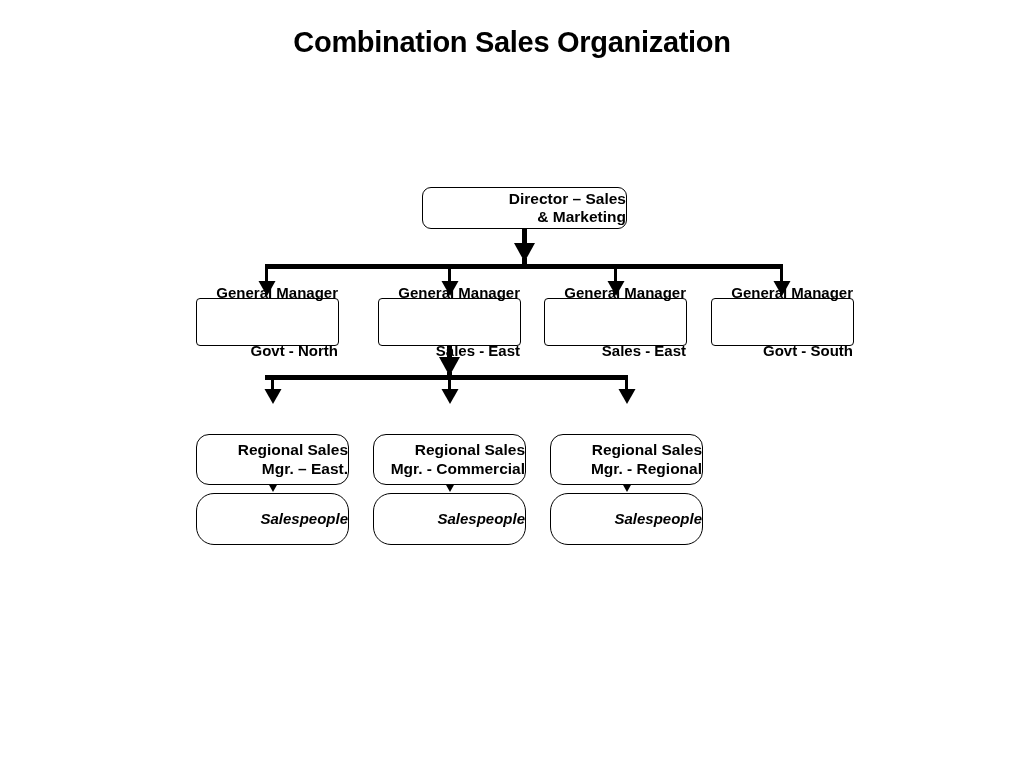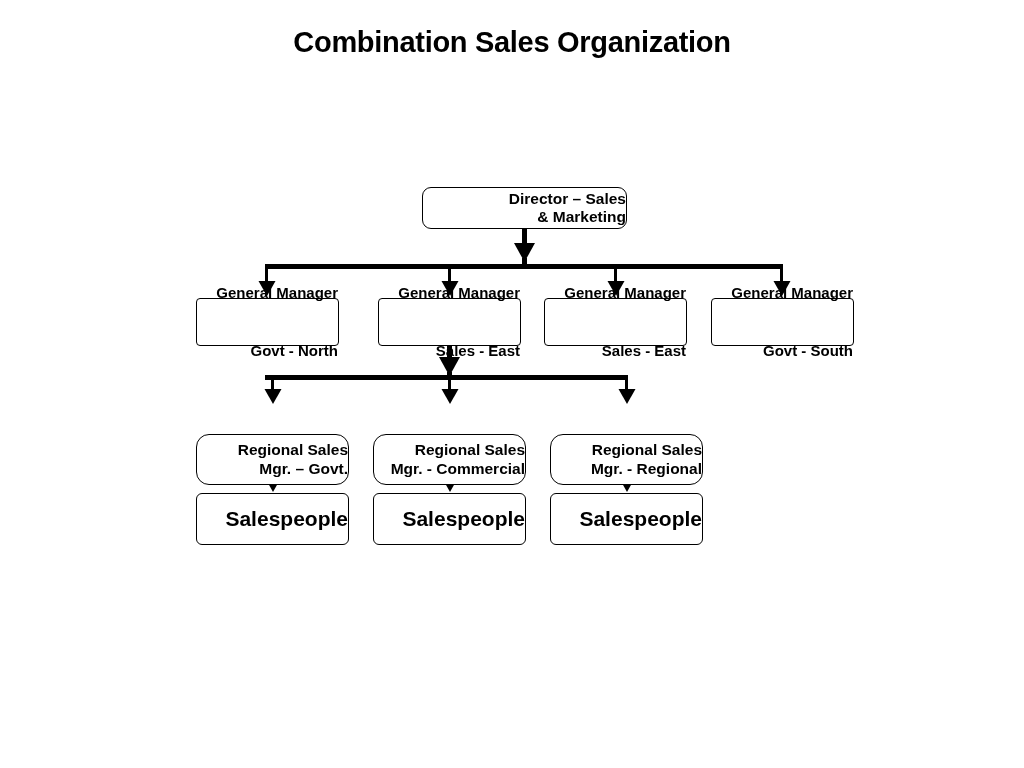--- a/index.html
+++ b/index.html
@@ -75,22 +75,23 @@
     border-radius: 4px;
     font-size: 15px;
     gap: 40px;
   }
   .node-rsm {
     border-radius: 13px;
     font-size: 15.5px;
     margin-top: 29px;
   }
   .node-sp {
-    border-radius: 6px;
-    font-size: 21px;
+    border-radius: 18px;
+    font-size: 15px;
+    font-style: italic;
   }
 </style>
 </head>
 <body>
 
 <div id="chart-root">
 
   <div id="title">Combination Sales Organization</div>
 
   <svg id="connectors" viewBox="0 0 1024 768" width="1024" height="768" xmlns="http://www.w3.org/2000/svg">
@@ -175,21 +176,21 @@
     <span class="line">Sales - East</span>
   </div>
 
   <div class="node node-gm" style="left:711px; top:298px; width:143px; height:48px;">
     <span class="line">General Manager</span>
     <span class="line">Govt - South</span>
   </div>
 
   <div class="node node-rsm" style="left:196px; top:405px; width:153px; height:51px;">
     <span class="line">Regional Sales</span>
-    <span class="line">Mgr. – Govt.</span>
+    <span class="line">Mgr. – East.</span>
   </div>
 
   <div class="node node-rsm" style="left:373px; top:405px; width:153px; height:51px;">
     <span class="line">Regional Sales</span>
     <span class="line">Mgr. - Commercial</span>
   </div>
 
   <div class="node node-rsm" style="left:550px; top:405px; width:153px; height:51px;">
     <span class="line">Regional Sales</span>
     <span class="line">Mgr. - Regional</span>

